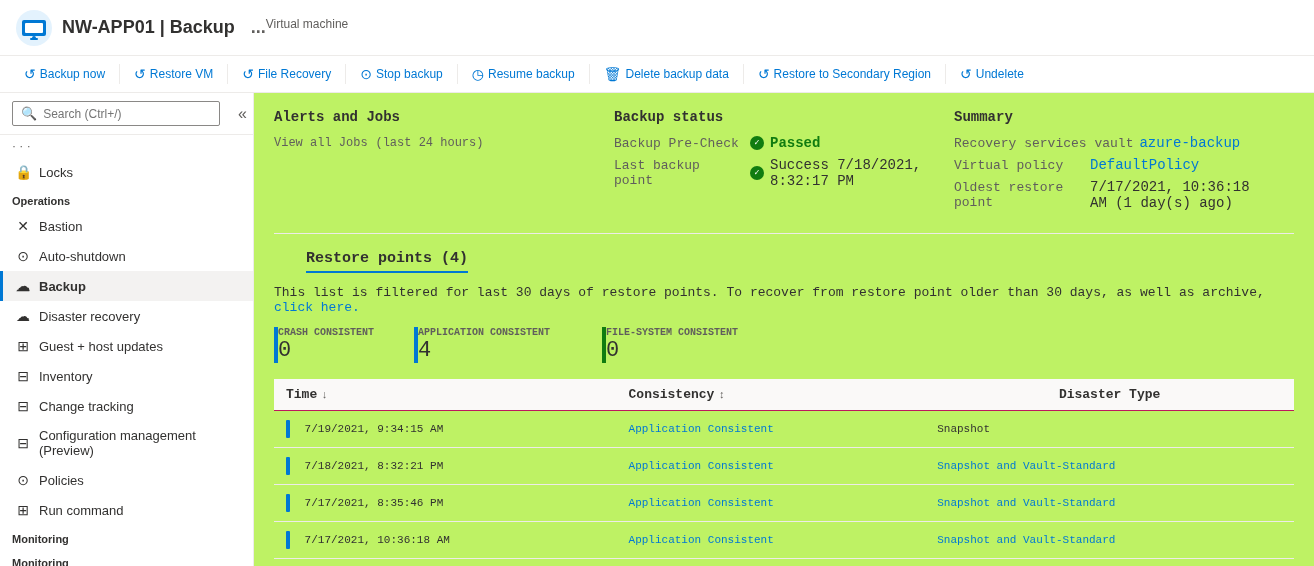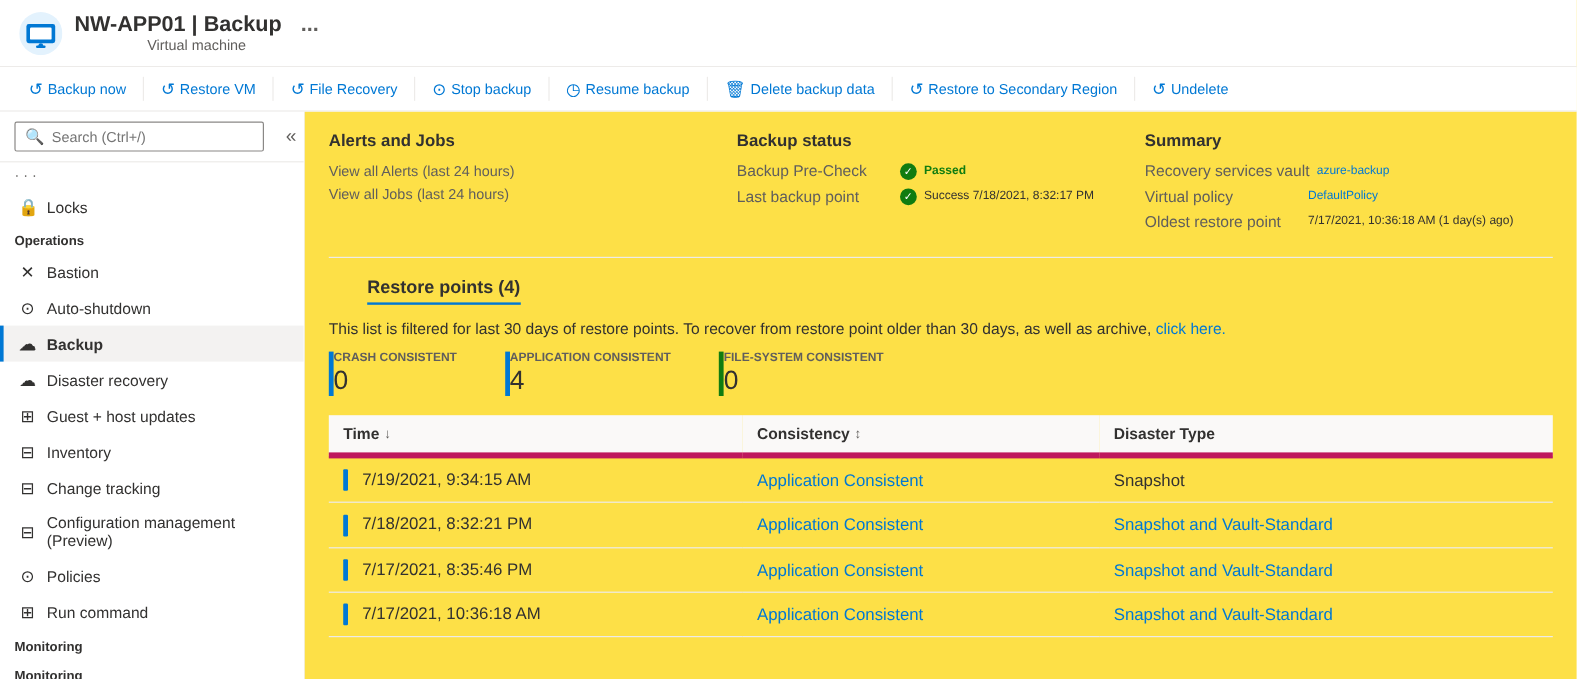--- a/index.html
+++ b/index.html
@@ -1,21 +1,21 @@
 <!DOCTYPE html>
 <html><head>
   <meta charset="utf-8">
   <style>
     * { box-sizing: border-box; margin: 0; padding: 0; }
     body { font-family: 'Segoe UI', Arial, sans-serif; font-size: 13px; color: #323130; background: #fff; display: flex; flex-direction: column; height: 566px; overflow: hidden; }
 
     
     .header { display: flex; align-items: center; padding: 8px 16px; border-bottom: 1px solid #edebe9; min-height: 56px; }
     .header-icon { width: 36px; height: 36px; margin-right: 10px; flex-shrink: 0; }
-    .header-title-block { display: flex; flex-direction: column; align-items: center; }
+    .header-title-block { display: flex; flex-direction: row; }
     .header-title { font-size: 18px; font-weight: 600; color: #323130; display: flex; align-items: center; gap: 8px; }
     .header-subtitle { font-size: 12px; color: #605e5c; }
     .header-ellipsis { color: #605e5c; font-size: 18px; cursor: pointer; margin-left: 8px; }
 
     
     .toolbar { display: flex; align-items: center; padding: 6px 16px; border-bottom: 1px solid #edebe9; gap: 4px; flex-wrap: nowrap; background: #fff; }
     .toolbar-btn { display: flex; align-items: center; gap: 4px; padding: 4px 8px; background: none; border: none; cursor: pointer; color: #0078d4; font-size: 12px; white-space: nowrap; border-radius: 2px; }
     .toolbar-btn .tb-icon { font-size: 14px; }
     .toolbar-separator { width: 1px; height: 20px; background: #edebe9; margin: 0 2px; }
 
@@ -27,51 +27,51 @@
     .search-box { display: flex; align-items: center; margin: 8px 12px; border: 1px solid #8a8886; border-radius: 2px; padding: 4px 8px; gap: 6px; }
     .search-box input { border: none; outline: none; font-size: 12px; flex: 1; color: #605e5c; background: transparent; }
     .collapse-icon { font-size: 16px; color: #605e5c; cursor: pointer; padding: 8px 6px; }
     .sidebar-section-label { font-size: 11px; font-weight: 600; color: #323130; padding: 8px 12px 4px 12px; text-transform: none; }
     .sidebar-item { display: flex; align-items: center; gap: 8px; padding: 7px 12px; cursor: pointer; color: #323130; font-size: 13px; border-left: 3px solid transparent; }
     .sidebar-item.active { background: #f3f2f1; border-left: 3px solid #0078d4; font-weight: 600; }
     .sidebar-item .si-icon { width: 16px; text-align: center; font-size: 14px; flex-shrink: 0; }
     .sidebar-dots { padding: 4px 12px; color: #605e5c; font-size: 12px; }
 
     
-    .content { flex: 1; overflow-y: auto; padding: 16px 20px; background: #fde047; }
+    .content { flex: 1; overflow-y: auto; padding: 16px 20px; background: #bef264; font-family: Liberation Mono, monospace; }
 
     
     .info-row { display: grid; grid-template-columns: 1fr 1fr 1fr; gap: 0; border-bottom: 1px solid #edebe9; padding-bottom: 16px; margin-bottom: 16px; }
     .info-section { padding-right: 20px; }
     .info-section-title { font-size: 14px; font-weight: 600; margin-bottom: 10px; color: #323130; }
     .info-link { color: #0078d4; cursor: pointer; font-size: 13px; display: block; margin-bottom: 4px; }
     .info-link span { color: #605e5c; font-size: 12px; }
     .info-row-item { display: flex; align-items: center; gap: 6px; margin-bottom: 6px; font-size: 13px; }
     .info-label { color: #605e5c; min-width: 130px; font-size: 13px; }
-    .info-value { color: #323130; font-size: 10px; }
+    .info-value { color: #323130; font-size: 14px; }
     .info-value.link { color: #0078d4; cursor: pointer; }
     .status-dot { display: inline-block; width: 14px; height: 14px; border-radius: 50%; background: #107c10; color: white; font-size: 9px; text-align: center; line-height: 14px; flex-shrink: 0; }
 
     
     .restore-header { font-size: 15px; font-weight: 600; margin-bottom: 2px; border-bottom: 2px solid #0078d4; display: inline-block; padding-bottom: 4px; margin-left: 32px; }
     .restore-notice { font-size: 13px; color: #323130; margin: 10px 0; }
     .restore-notice .link { color: #0078d4; cursor: pointer; }
 
     
     .consistency-row { display: flex; gap: 0; margin: 12px 0 16px 0; }
     .consistency-item { display: flex; align-items: center; gap: 8px; padding-right: 24px; border-left: 4px solid #0078d4; padding-left: 0; margin-right: 16px; }
-    .consistency-item.green { border-left-color: #107c10; }
+    .consistency-item.green { border-left-color: #107c10; margin-left: 12px; }
     .consistency-item.blue { border-left-color: #0078d4; }
     .consistency-item .c-label { font-size: 10px; font-weight: 600; color: #605e5c; text-transform: uppercase; display: block; }
     .consistency-item .c-value { font-size: 22px; font-weight: 300; color: #323130; }
 
     
     .rp-table { width: 100%; border-collapse: collapse; }
-    .rp-table th { text-align: left; font-size: 13px; font-weight: 600; padding: 8px 12px; border-bottom: 5px solid #be185d; color: #323130; background: #faf9f8; }
-    .rp-table td { padding: 9px 12px; border-bottom: 1px solid #edebe9; font-size: 14px; vertical-align: middle; }
+    .rp-table th { text-align: center; font-size: 13px; font-weight: 600; padding: 8px 12px; border-bottom: 1px solid #be185d; color: #323130; background: #faf9f8; }
+    .rp-table td { padding: 9px 12px; border-bottom: 1px solid #edebe9; font-size: 11px; vertical-align: middle; }
     .sort-icon { color: #605e5c; font-size: 11px; margin-left: 4px; }
     .row-indicator { display: inline-block; width: 4px; height: 18px; background: #0078d4; border-radius: 1px; margin-right: 8px; vertical-align: middle; }
     .link-blue { color: #0078d4; cursor: pointer; }
     .th-cell { display: flex; align-items: center; }
 
     
     ::-webkit-scrollbar { width: 6px; height: 6px; }
     ::-webkit-scrollbar-track { background: #f3f2f1; }
     ::-webkit-scrollbar-thumb { background: #c8c6c4; border-radius: 3px; }
   </style>
@@ -198,24 +198,20 @@
         <div class="sidebar-section-label">Monitoring</div>
       </div>
   </div>
 
   <div class="content">
 
     <div class="info-row">
 
       <div class="info-section">
         <div class="info-section-title">Alerts and Jobs</div>
-        <a class="info-link">
-          <span>View all Alerts</span>
-          <span>(last 24 hours)</span>
-        </a>
         <a class="info-link">
           <span>View all Jobs</span>
           <span>(last 24 hours)</span>
         </a>
       </div>
 
       <div class="info-section">
         <div class="info-section-title">Backup status</div>
         <div class="info-row-item">
           <span class="info-label">Backup Pre-Check</span>

